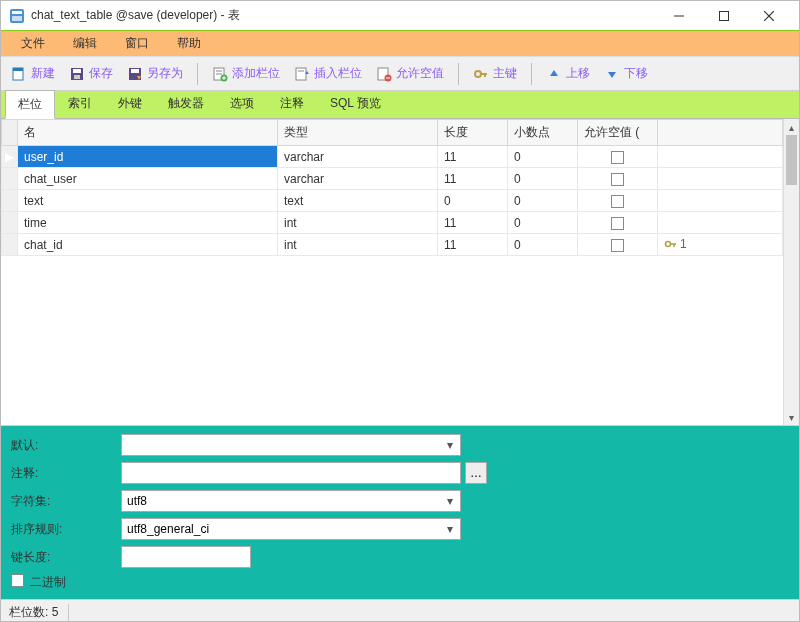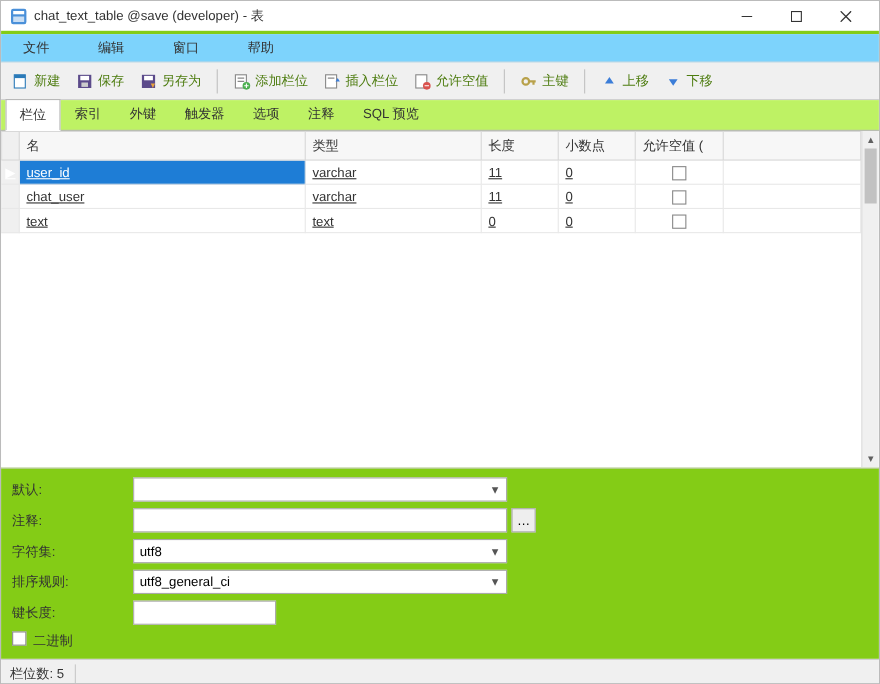--- a/index.html
+++ b/index.html
@@ -1,60 +1,60 @@
 <!DOCTYPE html>
 <html><head>
 <meta charset="utf-8">
 <style>
 * { box-sizing: border-box; margin: 0; padding: 0; font-family: "Microsoft YaHei", "Segoe UI", sans-serif; font-size: 12px; }
 body { background: #fff; width: 800px; height: 622px; overflow: hidden; display: flex; flex-direction: column; border: 1px solid #bbb; }
 
 
-.titlebar { height: 30px; background: #fff; display: flex; align-items: center; padding: 0 8px; border-bottom: 3px solid #84cc16; }
+.titlebar { height: 30px; background: #fff; display: flex; align-items: center; padding: 0 8px; border-bottom: 1px solid #84cc16; }
 .titlebar .app-icon { width: 16px; height: 16px; margin-right: 6px; }
 .titlebar .title { flex: 1; color: #333; }
 .titlebar .win-controls { display: flex; }
 .titlebar .win-controls span { width: 45px; height: 30px; display: flex; align-items: center; justify-content: center; color: #333; }
 
 
-.menubar { height: 26px; background: #7dd3fc; display: flex; align-items: center; padding: 0 6px; border-bottom: 1px solid #ddd; gap: 16px; }
+.menubar { height: 26px; background: #fdba74; display: flex; align-items: center; padding: 0 6px; border-bottom: 1px solid #ddd; }
 .menubar .item { padding: 4px 14px; color: #333; cursor: default; }
 
 
 .toolbar { height: 34px; background: #f0f0f0; display: flex; align-items: center; padding: 0 4px; border-bottom: 1px solid #d0d0d0; gap: 2px; }
-.toolbar .btn { display: flex; align-items: center; gap: 4px; padding: 3px 6px; color: #4d7c0f; cursor: default; }
+.toolbar .btn { display: flex; align-items: center; gap: 4px; padding: 3px 6px; color: #8b5cf6; cursor: default; }
 .toolbar .sep { width: 1px; height: 22px; background: #c0c0c0; margin: 0 6px; }
 .toolbar .ico { width: 16px; height: 16px; display: inline-flex; align-items: center; justify-content: center; }
 
 
 .tabstrip { height: 28px; background: #bef264; display: flex; align-items: flex-end; padding: 0 4px; border-bottom: 1px solid #b8b8b8; }
 .tabstrip .tab { padding: 5px 12px; color: #333; cursor: default; border: 1px solid transparent; }
 .tabstrip .tab.active { background: #fff; border: 1px solid #b8b8b8; border-bottom: 1px solid #fff; margin-bottom: -1px; }
 
 
 .gridwrap { flex: 1; display: flex; flex-direction: column; overflow: hidden; }
 .grid-scroll { flex: 1; overflow: hidden; position: relative; background: #fff; }
 .grid-scroll .vscroll { position: absolute; right: 0; top: 0; bottom: 0; width: 16px; background: #f0f0f0; border-left: 1px solid #ddd; }
 .grid-scroll .vscroll .thumb { position: absolute; left: 2px; right: 2px; top: 16px; height: 50px; background: #c2c2c2; }
 .grid-scroll .vscroll .arrow { position: absolute; left:0; right:0; height:16px; display:flex; align-items:center; justify-content:center; color:#606060; font-size:10px;}
 .grid-scroll .vscroll .arrow.up { top:0; }
 .grid-scroll .vscroll .arrow.dn { bottom:0; }
 
 table.grid { border-collapse: collapse; width: calc(100% - 16px); table-layout: fixed; }
 table.grid th { background: #f7f7f7; border: 1px solid #d8d8d8; padding: 4px 6px; text-align: left; font-weight: normal; color: #333; height: 22px; }
-table.grid td { border: 1px solid #e8e8e8; padding: 3px 6px; height: 22px; color: #333; text-decoration: underline; }
+table.grid td { border: 1px solid #e8e8e8; padding: 3px 6px; height: 22px; color: #333; }
 table.grid th.rowhead, table.grid td.rowhead { width: 16px; background: #f0f0f0; padding: 0; text-align: center; }
 table.grid tr.selected td { background: #1e7dd6; color: #fff; }
 table.grid tr.selected td.rowhead { background: #f0f0f0; }
 table.grid tr.selected td.norm { background: #fff; color: #333; }
 .checkbox { width: 13px; height: 13px; border: 1px solid #888; display: inline-block; background: #fff; vertical-align: middle; }
 .keyico { display: inline-flex; align-items: center; gap: 2px; color: #666; }
 
 
-.props { background: #84cc16; border-top: 1px solid #d0d0d0; padding: 8px 10px; display: grid; grid-template-columns: 110px 340px 30px; row-gap: 6px; align-items: center; }
+.props { background: #14b8a6; border-top: 1px solid #d0d0d0; padding: 8px 10px; display: grid; grid-template-columns: 110px 340px 30px; row-gap: 6px; align-items: center; }
 .props label { color: #333; }
 .props .field { height: 22px; border: 1px solid #aaa; background: #fff; display: flex; align-items: center; padding: 0 5px; position: relative; }
 .props .field .dd { position: absolute; right: 2px; top: 2px; bottom: 2px; width: 16px; display: flex; align-items: center; justify-content: center; color: #555; }
 .props .dots { width: 22px; height: 22px; border: 1px solid #aaa; background: #eee; display: flex; align-items: center; justify-content: center; margin-left:4px;}
 .props .chkrow { grid-column: 1 / span 3; display: flex; align-items: flex-start; gap: 6px; }
 
 
 .status { height: 22px; background: #f0f0f0; border-top: 1px solid #d0d0d0; display: flex; align-items: flex-end; padding: 0 8px; color: #333; }
 .status .cell { border-right: 1px solid #c8c8c8; padding-right: 10px; }
 
@@ -247,20 +247,42 @@
           </tr>
           <tr>
             <td class="rowhead"></td>
             <td>text</td>
             <td class="">text</td>
             <td class="">0</td>
             <td class="">0</td>
             <td class="" style="text-align:center"><span class="checkbox"></span></td>
             <td class=""></td>
           </tr>
+          <tr>
+            <td class="rowhead"></td>
+            <td>time</td>
+            <td class="">int</td>
+            <td class="">11</td>
+            <td class="">0</td>
+            <td class="" style="text-align:center"><span class="checkbox"></span></td>
+            <td class=""></td>
+          </tr>
+          <tr>
+            <td class="rowhead"></td>
+            <td>chat_id</td>
+            <td class="">int</td>
+            <td class="">11</td>
+            <td class="">0</td>
+            <td class="" style="text-align:center"><span class="checkbox"></span></td>
+            <td class=""><span class="keyico"><svg width="14" height="10">
+                  <circle cx="4" cy="5" r="2.5" fill="none" stroke="#b8a14a" stroke-width="1.6"></circle>
+                  <line x1="6" y1="5" x2="12" y2="5" stroke="#b8a14a" stroke-width="1.6"></line>
+                  <line x1="10" y1="5" x2="10" y2="8" stroke="#b8a14a" stroke-width="1.6"></line>
+                </svg>1</span></td>
+          </tr>
         </tbody>
     </table>
     <div class="vscroll">
       <span class="arrow up">▴</span>
       <div class="thumb"></div>
       <span class="arrow dn">▾</span>
     </div>
   </div>
 </div>
 

